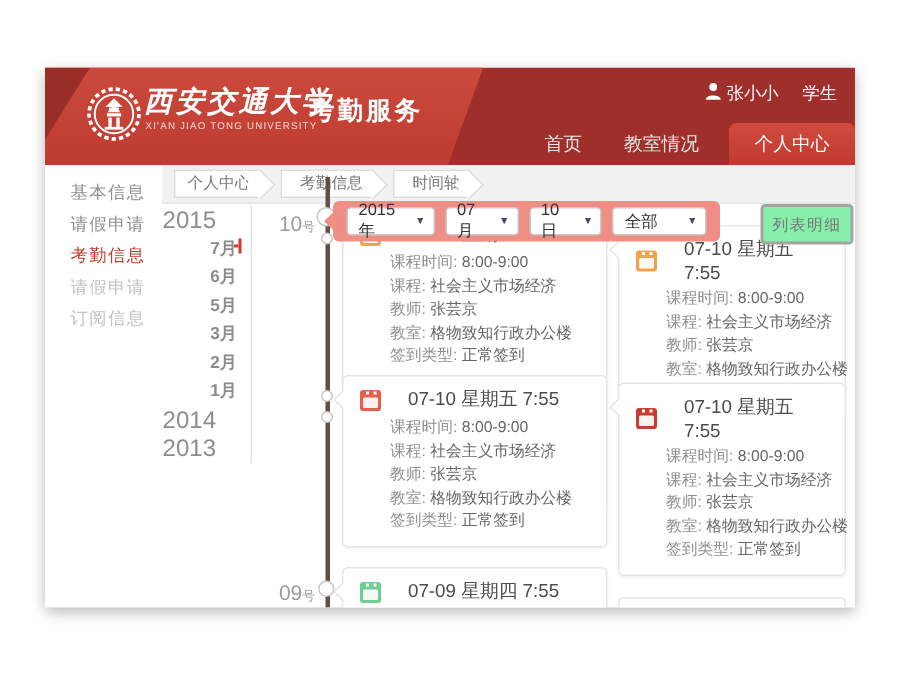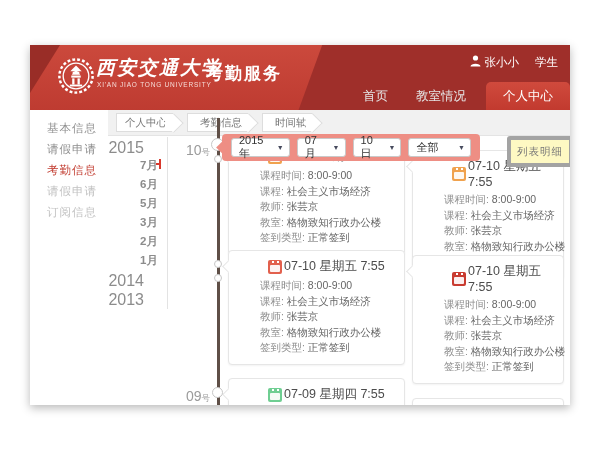--- a/index.html
+++ b/index.html
@@ -56,30 +56,30 @@
   .tl-node{position:absolute;background:#fff;border:1px solid #c7c7c7;border-radius:50%;z-index:4;box-sizing:border-box;}
 
   
   .filterbar{position:absolute;left:192px;top:89px;width:258px;height:27px;background:var(--filter-bg,#ee8e84);
     border-radius:4px;display:flex;align-items:center;gap:7px;padding:0 9px;box-sizing:border-box;z-index:6;}
   .filterbar::before{content:"";position:absolute;left:-4px;top:9px;width:9px;height:9px;
     background:var(--filter-bg,#ee8e84);transform:rotate(45deg);}
   .fsel{height:19px;background:#fff;border:1px solid #c9c9c9;border-radius:3px;display:flex;
     align-items:center;justify-content:space-between;padding:0 5px 0 7px;font-size:11px;color:#333;cursor:pointer;box-sizing:border-box;}
   .fsel .arr{font-size:7px;color:#474b5e;margin-left:5px;}
-  .btn-list{position:absolute;left:477px;top:91px;width:58px;height:23px;background:#fef9c3;
-    border:4px solid #a3a3a3;border-radius:3px;font-size:10.5px;color:#777;display:flex;
+  .btn-list{position:absolute;left:477px;top:91px;width:58px;height:23px;background:#86efac;
+    border:2px solid #a3a3a3;border-radius:3px;font-size:10.5px;color:#777;display:flex;
     align-items:center;justify-content:center;letter-spacing:1px;cursor:pointer;z-index:6;}
 
   
   .card{position:absolute;background:#fff;border:1px solid #e6e6e6;border-radius:4px;
     box-shadow:0 1px 2px rgba(0,0,0,.05);padding:7px 9px 8px 11px;box-sizing:border-box;z-index:2;}
   .card::before{content:"";position:absolute;left:-5px;top:11px;width:8px;height:8px;background:#fff;
     border-left:1px solid #e6e6e6;border-bottom:1px solid #e6e6e6;transform:rotate(45deg);}
-  .card-hd{display:flex;align-items:center;gap:2px;font-size:12.5px;color:#4c4c4c;margin-bottom:3px;margin-left:28px;}
+  .card-hd{display:flex;align-items:center;gap:18px;font-size:12.5px;color:#4c4c4c;margin-bottom:3px;}
   .cal-icon{width:14px;height:14px;border-radius:2px;position:relative;flex:0 0 auto;}
   .cal-icon::before{content:"";position:absolute;left:2px;right:2px;top:5px;bottom:2px;
     background:rgba(255,255,255,.92);border-radius:1px;}
   .cal-icon::after{content:"";position:absolute;top:1.5px;left:3.5px;width:2px;height:2px;background:#fff;box-shadow:5px 0 #fff;}
   .card-row{font-size:10.5px;line-height:15.5px;padding-left:20px;white-space:nowrap;}
   .card-row .lbl{color:#909090;}
   .card-row .val{color:#666;}
 </style>
 </head>
 <body>

